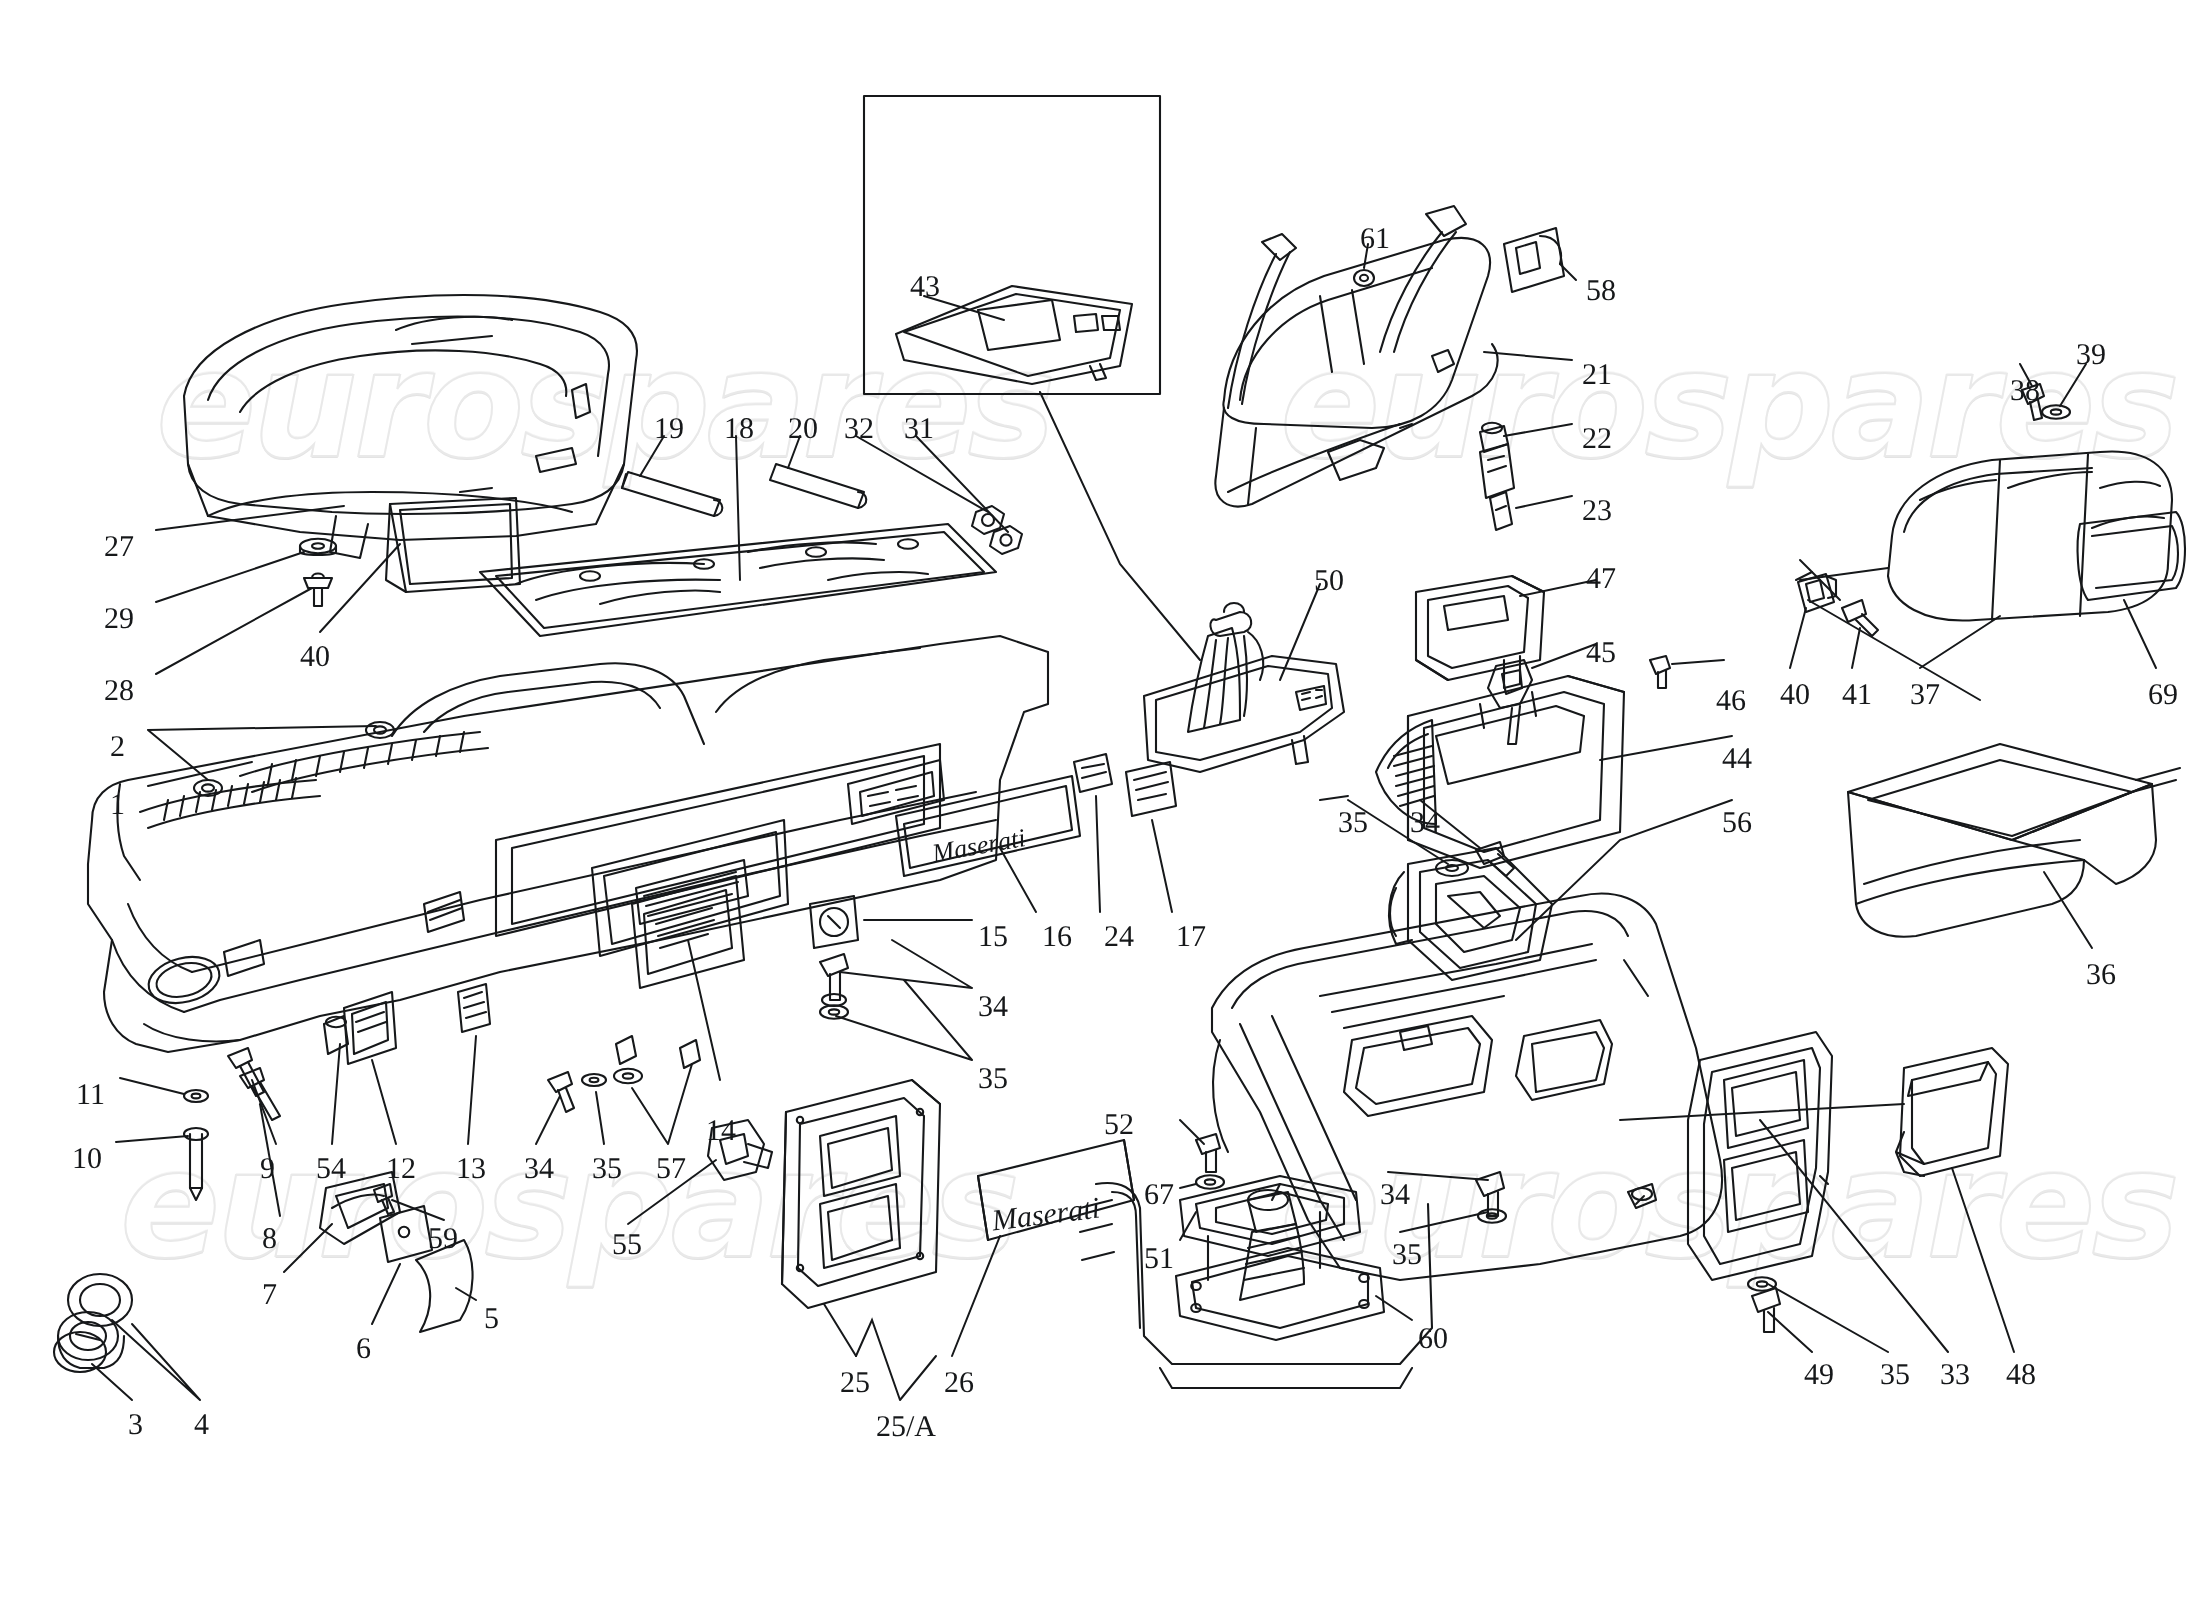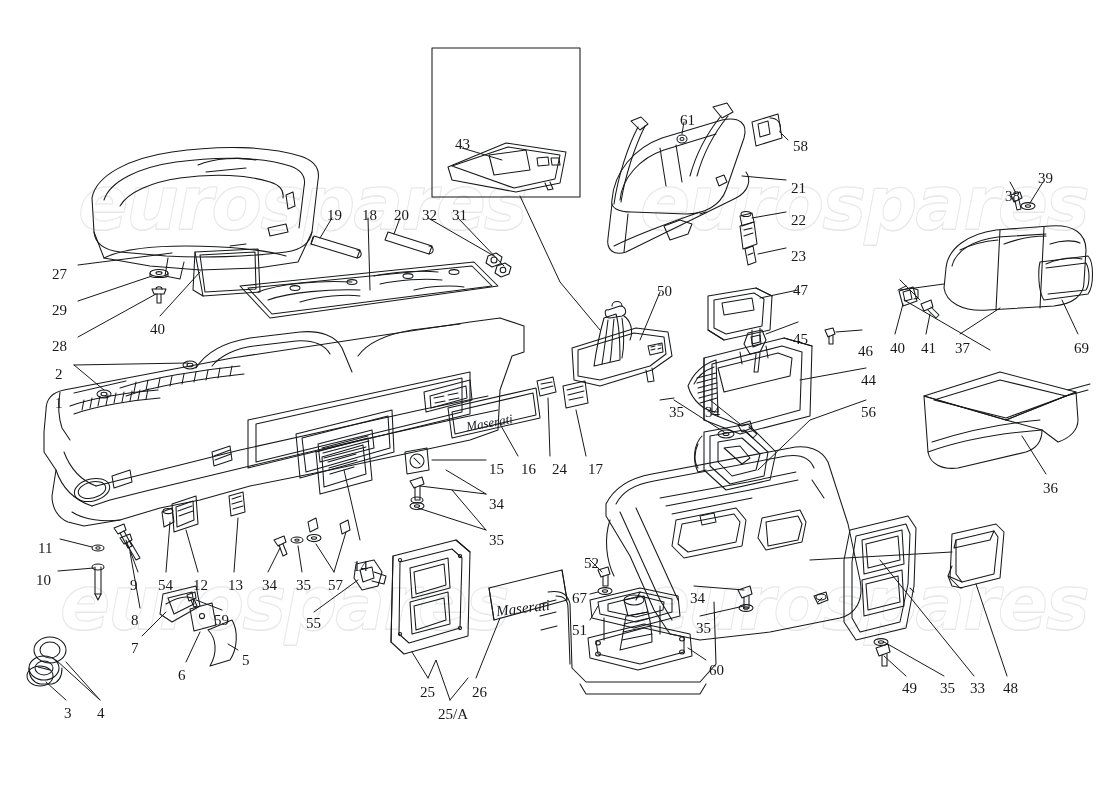--- a/index.html
+++ b/index.html
@@ -740,28 +740,28 @@
       <div class="callout" style="left: 940px; top: 681px;">35</div>
       <div class="callout" style="left: 1043px; top: 481px;">36</div>
       <div class="callout" style="left: 955px; top: 341px;">37</div>
       <div class="callout" style="left: 1005px; top: 189px;">38</div>
       <div class="callout" style="left: 1038px; top: 171px;">39</div>
       <div class="callout" style="left: 890px; top: 341px;">40</div>
       <div class="callout" style="left: 921px; top: 341px;">41</div>
       <div class="callout" style="left: 1074px; top: 341px;">69</div>
       <div class="callout" style="left: 455px; top: 137px;">43</div>
       <div class="callout" style="left: 861px; top: 373px;">44</div>
-      <div class="callout" style="left: 793px; top: 332px; text-align: center;">45</div>
+      <div class="callout" style="left: 793px; top: 320px; text-align: center;">45</div>
       <div class="callout" style="left: 858px; top: 344px;">46</div>
       <div class="callout" style="left: 793px; top: 283px;">47</div>
       <div class="callout" style="left: 1003px; top: 681px;">48</div>
       <div class="callout" style="left: 902px; top: 681px; text-align: center;">49</div>
       <div class="callout" style="left: 657px; top: 284px;">50</div>
       <div class="callout" style="left: 572px; top: 623px;">51</div>
-      <div class="callout" style="left: 584px; top: 556px; text-align: right;">52</div>
+      <div class="callout" style="left: 552px; top: 556px; text-align: right;">52</div>
       <div class="callout" style="left: 572px; top: 591px;">67</div>
       <div class="callout" style="left: 158px; top: 578px;">54</div>
       <div class="callout" style="left: 306px; top: 616px;">55</div>
       <div class="callout" style="left: 861px; top: 405px;">56</div>
       <div class="callout" style="left: 328px; top: 578px;">57</div>
       <div class="callout" style="left: 793px; top: 139px;">58</div>
       <div class="callout" style="left: 214px; top: 613px;">59</div>
       <div class="callout" style="left: 709px; top: 663px;">60</div>
       <div class="callout" style="left: 680px; top: 113px;">61</div>
     </div>

